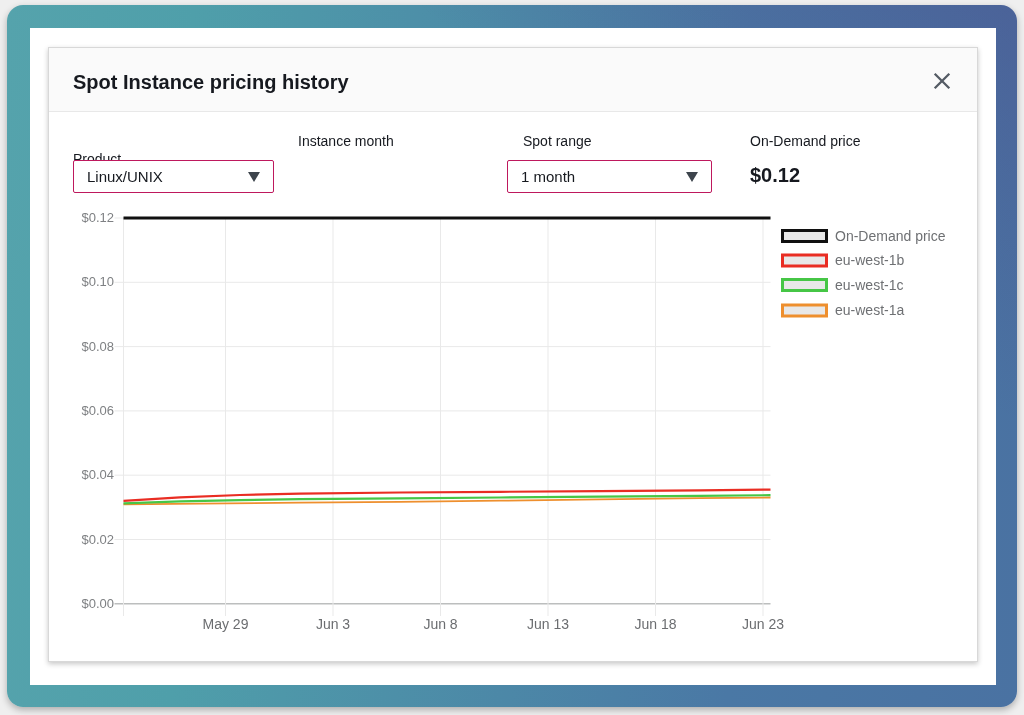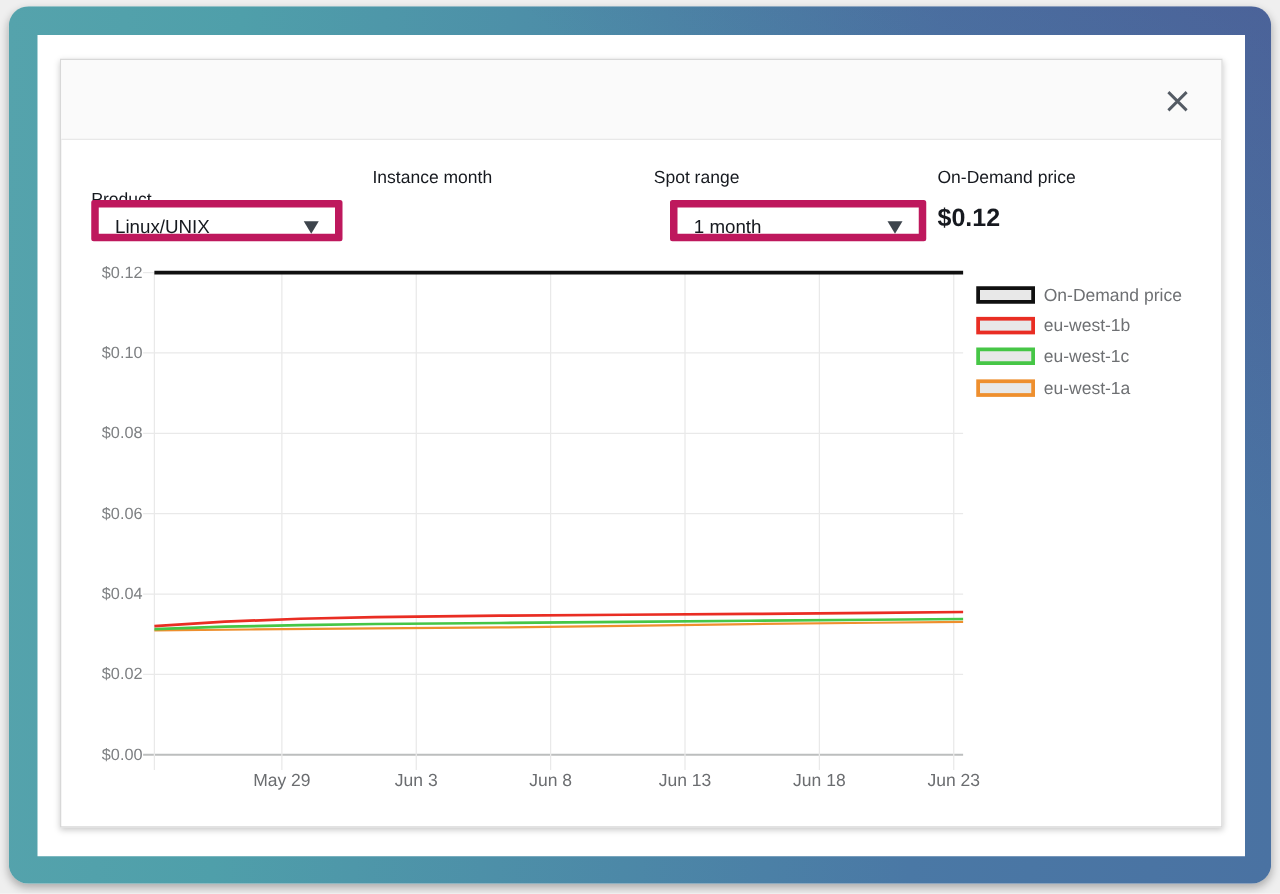--- a/index.html
+++ b/index.html
@@ -11,45 +11,46 @@
         background:linear-gradient(to top right,rgba(77,62,132,0) 70%,rgba(77,62,132,0.30) 100%),
                    linear-gradient(92deg,#55a3ac 0%,#4f9faa 18%,#4a78a5 72%,#4a72a2 100%);
         box-shadow:0 3px 7px rgba(0,0,0,0.28);}
   .frame{position:absolute;left:30px;top:28px;width:966px;height:657px;background:#ffffff;}
   .dialog{position:absolute;left:48px;top:47px;width:930px;height:615px;background:#ffffff;
         border:1px solid #d8d8d8;box-shadow:0 2px 5px rgba(0,0,0,0.22);box-sizing:border-box;}
   .dlghead{position:absolute;left:49px;top:48px;width:928px;height:63px;background:#fafafa;
         border-bottom:1px solid #e8e8e8;}
   .title{position:absolute;left:73px;top:71px;font-size:20px;font-weight:bold;color:#16191f;}
   .lbl{position:absolute;font-size:14px;color:#16191f;}
-  .sel{position:absolute;top:160px;height:33px;background:#fff;border:6px solid #be185d;
+  .sel{position:absolute;top:160px;height:33px;background:#fff;border:1px solid #be185d;
        border-radius:2px;box-sizing:border-box;font-size:15px;color:#16191f;
        line-height:32px;padding-left:13px;}
   .tri{position:absolute;right:13px;top:11px;width:0;height:0;
        border-left:6.5px solid transparent;border-right:6.5px solid transparent;
        border-top:10.5px solid #3d444c;}
   .odp{position:absolute;left:750px;top:164px;font-size:20px;font-weight:bold;color:#16191f;}
   svg{position:absolute;left:0;top:0;}
 </style>
 </head>
 <body>
 <div id="page">
   <div class="grad"></div>
   <div class="frame"></div>
   <div class="dialog"></div>
   <div class="dlghead"></div>
+  <div class="title">Spot Instance pricing history</div>
 
   <div class="lbl" style="left:73px;top:133px;margin-top:18px;">Product</div>
   <div class="lbl" style="left:298px;top:133px;">Instance month</div>
   <div class="lbl" style="left:523px;top:133px;">Spot range</div>
   <div class="lbl" style="left:750px;top:133px;">On-Demand price</div>
   <div class="odp">$0.12</div>
 
   <div class="sel" style="left:73px;width:201px;">Linux/UNIX<div class="tri"></div></div>
-  <div class="sel" style="left:536px;width:205px;">1 month<div class="tri"></div></div>
+  <div class="sel" style="left:507px;width:205px;">1 month<div class="tri"></div></div>
 
   <svg width="1024" height="715" viewBox="0 0 1024 715">
 
     <path d="M934.7 73.7 L949.3 88.3 M949.3 73.7 L934.7 88.3" stroke="#545b64" stroke-width="2.3" fill="none"></path>
 
     <g stroke="#e9e9e9" stroke-width="1">
       <line x1="114.5" y1="218" x2="770.5" y2="218"></line>
       <line x1="114.5" y1="282.3" x2="770.5" y2="282.3"></line>
       <line x1="114.5" y1="346.6" x2="770.5" y2="346.6"></line>
       <line x1="114.5" y1="410.9" x2="770.5" y2="410.9"></line>

